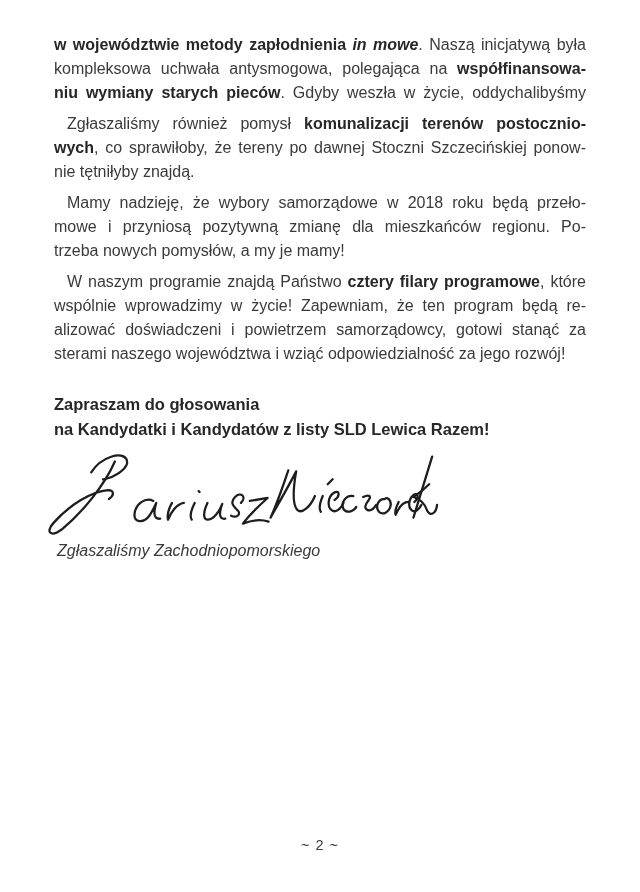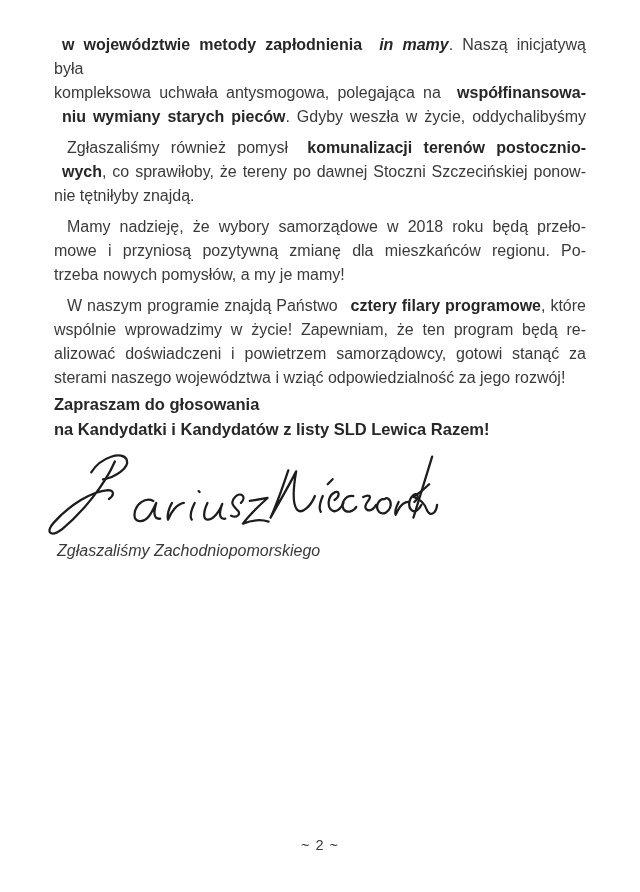--- a/index.html
+++ b/index.html
@@ -13,21 +13,21 @@
     margin:0 auto;
   }
   .body-text {
     position:absolute; left:54px; top:33px; width:532px;
     font-size:16px; line-height:24px;
   }
   .para { margin:0 0 7px 0; }
   .tline { text-align:justify; text-align-last:justify; text-justify:inter-word; }
   .tline.last { text-align:left; text-align-last:left; }
   .tline.first { text-indent:13px; }
-  .b { font-weight:bold; color:var(--bold,#272728);margin-left:8px; }
+  .b { font-weight:bold; color:var(--bold,#272728); }
   .i { font-style:italic; }
   .cta {
     position:absolute; left:54px; top:392px;
     font-weight:bold; font-size:16.5px; line-height:25px;
     color:var(--bold,#272728);
   }
   .sig { position:absolute; left:38px; top:446px; width:404px; height:102px; }
   .sig svg { display:block; width:100%; height:100%; }
   .sig path {
     fill:none; stroke:var(--ink,#1d1d1d);
@@ -44,21 +44,21 @@
     color:var(--text,#3a3a3a);
   }
 </style>
 </head>
 <body>
 
 <div class="page">
 
   <div class="body-text">
       <div class="para">
-        <div class="tline"><span class="b">w województwie metody zapłodnienia </span><span class="b i">in mamy</span><span>. Naszą inicjatywą była</span></div>
+        <div class="tline"><span class="b">w województwie metody zapłodnienia </span><span class="b i">in mowe</span><span>. Naszą inicjatywą była</span></div>
         <div class="tline"><span>kompleksowa uchwała antysmogowa, polegająca na </span><span class="b">współfinansowa-</span></div>
         <div class="tline"><span class="b">niu wymiany starych pieców</span><span>. Gdyby weszła w życie, oddychalibyśmy</span></div>
       </div>
       <div class="para">
         <div class="tline first"><span>Zgłaszaliśmy również pomysł </span><span class="b">komunalizacji terenów postocznio-</span></div>
         <div class="tline"><span class="b">wych</span><span>, co sprawiłoby, że tereny po dawnej Stoczni Szczecińskiej ponow-</span></div>
         <div class="tline last"><span>nie tętniłyby znajdą.</span></div>
       </div>
       <div class="para">
         <div class="tline first"><span>Mamy nadzieję, że wybory samorządowe w 2018 roku będą przeło-</span></div>

